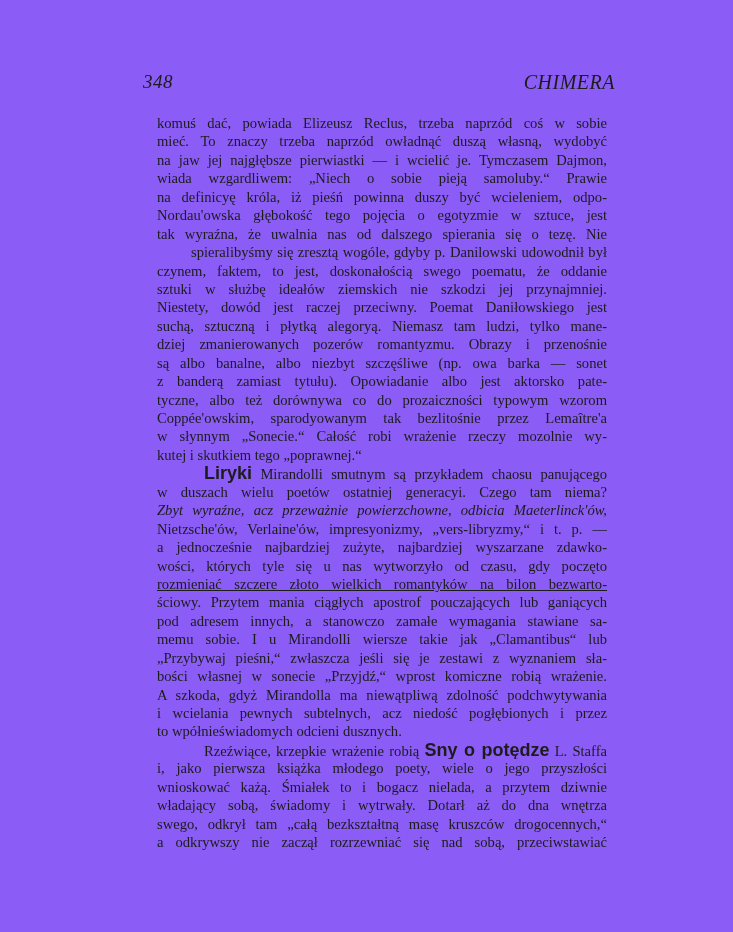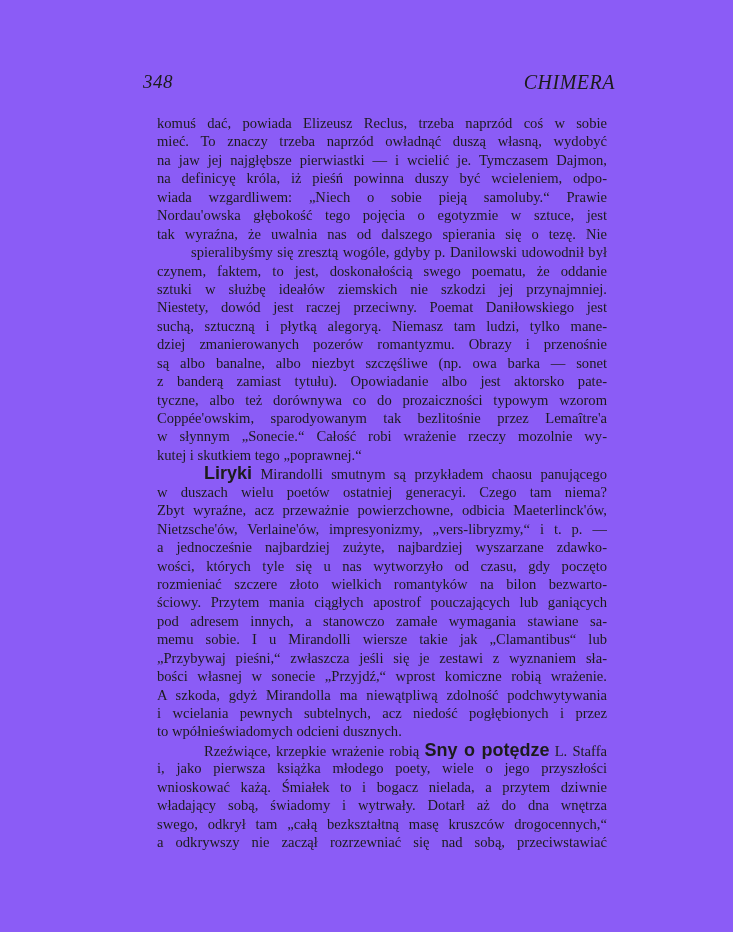--- a/index.html
+++ b/index.html
@@ -45,44 +45,44 @@
   <div class="header">
     <span class="page-number">348</span>
     <span class="running-title">CHIMERA</span>
   </div>
 
   <div class="body-text">
 
     <div class="line" style="white-space: normal; overflow: hidden;">komuś dać, powiada Elizeusz Reclus, trzeba naprzód coś w sobie</div>
     <div class="line" style="white-space: normal; overflow: hidden;">mieć. To znaczy trzeba naprzód owładnąć duszą własną, wydobyć</div>
     <div class="line" style="white-space: normal; overflow: hidden;">na jaw jej najgłębsze pierwiastki — i wcielić je. Tymczasem Dajmon,</div>
+    <div class="line" style="white-space: normal; overflow: hidden;">wiada wzgardliwem: „Niech o sobie pieją samoluby.“ Prawie</div>
     <div class="line" style="white-space: normal; overflow: hidden;">na definicyę króla, iż pieśń powinna duszy być wcieleniem, odpo-</div>
-    <div class="line" style="white-space: normal; overflow: hidden;">wiada wzgardliwem: „Niech o sobie pieją samoluby.“ Prawie</div>
     <div class="line" style="white-space: normal; overflow: hidden;">Nordau'owska głębokość tego pojęcia o egotyzmie w sztuce, jest</div>
     <div class="line" style="white-space: normal; overflow: hidden;">tak wyraźna, że uwalnia nas od dalszego spierania się o tezę. Nie</div>
     <div class="line" style="white-space: normal; overflow: hidden; margin-left: 34px;">spieralibyśmy się zresztą wogóle, gdyby p. Danilowski udowodnił był</div>
     <div class="line" style="white-space: normal; overflow: hidden;">czynem, faktem, to jest, doskonałością swego poematu, że oddanie</div>
     <div class="line" style="white-space: normal; overflow: hidden;">sztuki w służbę ideałów ziemskich nie szkodzi jej przynajmniej.</div>
     <div class="line" style="white-space: normal; overflow: hidden;">Niestety, dowód jest raczej przeciwny. Poemat Daniłowskiego jest</div>
     <div class="line" style="white-space: normal; overflow: hidden;">suchą, sztuczną i płytką alegoryą. Niemasz tam ludzi, tylko mane-</div>
     <div class="line" style="white-space: normal; overflow: hidden;">dziej zmanierowanych pozerów romantyzmu. Obrazy i przenośnie</div>
     <div class="line" style="white-space: normal; overflow: hidden;">są albo banalne, albo niezbyt szczęśliwe (np. owa barka — sonet</div>
     <div class="line" style="white-space: normal; overflow: hidden;">z banderą zamiast tytułu). Opowiadanie albo jest aktorsko pate-</div>
     <div class="line" style="white-space: normal; overflow: hidden;">tyczne, albo też dorównywa co do prozaiczności typowym wzorom</div>
     <div class="line" style="white-space: normal; overflow: hidden;">Coppée'owskim, sparodyowanym tak bezlitośnie przez Lemaître'a</div>
     <div class="line" style="white-space: normal; overflow: hidden;">w słynnym „Sonecie.“ Całość robi wrażenie rzeczy mozolnie wy-</div>
     <div class="line last" style="white-space: normal; overflow: hidden;">kutej i skutkiem tego „poprawnej.“</div>
 
     <div class="line indent" style="white-space: normal; overflow: hidden;"><span class="bold">Liryki</span><span> Mirandolli smutnym są przykładem chaosu panującego</span></div>
     <div class="line" style="white-space: normal; overflow: hidden;">w duszach wielu poetów ostatniej generacyi. Czego tam niema?</div>
-    <div class="line" style="white-space: normal; overflow: hidden;">Zbyt wyraźne, acz przeważnie powierzchowne, odbicia Maeterlinck'ów,</div>
+    <div class="line" style="white-space: normal; overflow: hidden; font-style: italic;">Zbyt wyraźne, acz przeważnie powierzchowne, odbicia Maeterlinck'ów,</div>
     <div class="line" style="white-space: normal; overflow: hidden;">Nietzsche'ów, Verlaine'ów, impresyonizmy, „vers-libryzmy,“ i t. p. —</div>
     <div class="line" style="white-space: normal; overflow: hidden;">a jednocześnie najbardziej zużyte, najbardziej wyszarzane zdawko-</div>
     <div class="line" style="white-space: normal; overflow: hidden;">wości, których tyle się u nas wytworzyło od czasu, gdy poczęto</div>
-    <div class="line" style="white-space: normal; overflow: hidden;">rozmieniać szczere złoto wielkich romantyków na bilon bezwarto-</div>
+    <div class="line" style="white-space: normal; overflow: hidden; text-decoration: underline;">rozmieniać szczere złoto wielkich romantyków na bilon bezwarto-</div>
     <div class="line" style="white-space: normal; overflow: hidden;">ściowy. Przytem mania ciągłych apostrof pouczających lub ganiących</div>
     <div class="line" style="white-space: normal; overflow: hidden;">pod adresem innych, a stanowczo zamałe wymagania stawiane sa-</div>
     <div class="line" style="white-space: normal; overflow: hidden;">memu sobie. I u Mirandolli wiersze takie jak „Clamantibus“ lub</div>
     <div class="line" style="white-space: normal; overflow: hidden;">„Przybywaj pieśni,“ zwłaszcza jeśli się je zestawi z wyznaniem sła-</div>
     <div class="line" style="white-space: normal; overflow: hidden;">bości własnej w sonecie „Przyjdź,“ wprost komiczne robią wrażenie.</div>
     <div class="line" style="white-space: normal; overflow: hidden;">A szkoda, gdyż Mirandolla ma niewątpliwą zdolność podchwytywania</div>
     <div class="line" style="white-space: normal; overflow: hidden;">i wcielania pewnych subtelnych, acz niedość pogłębionych i przez</div>
     <div class="line last" style="white-space: normal; overflow: hidden;">to wpółnieświadomych odcieni dusznych.</div>
 
     <div class="line indent" style="white-space: normal; overflow: hidden;"><span>Rzeźwiące, krzepkie wrażenie robią </span><span class="bold">Sny o potędze</span><span> L. Staffa</span></div>

